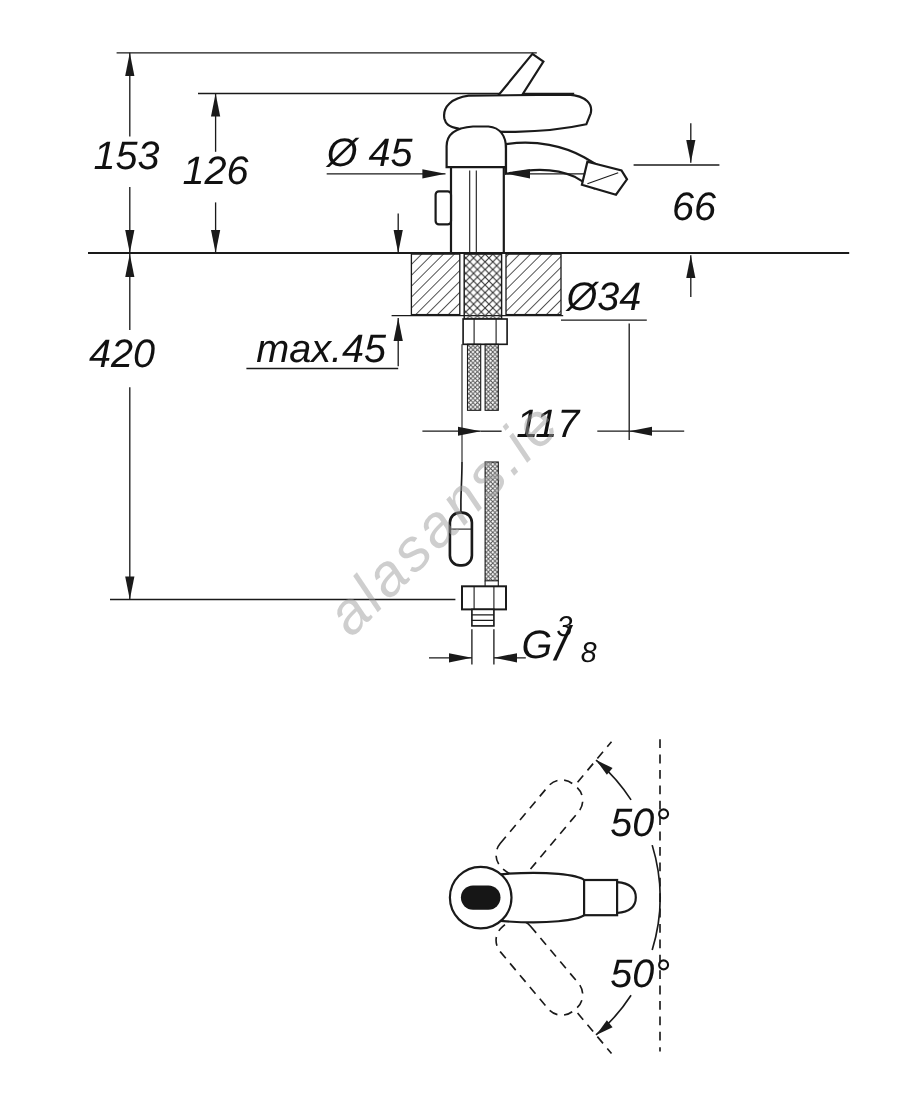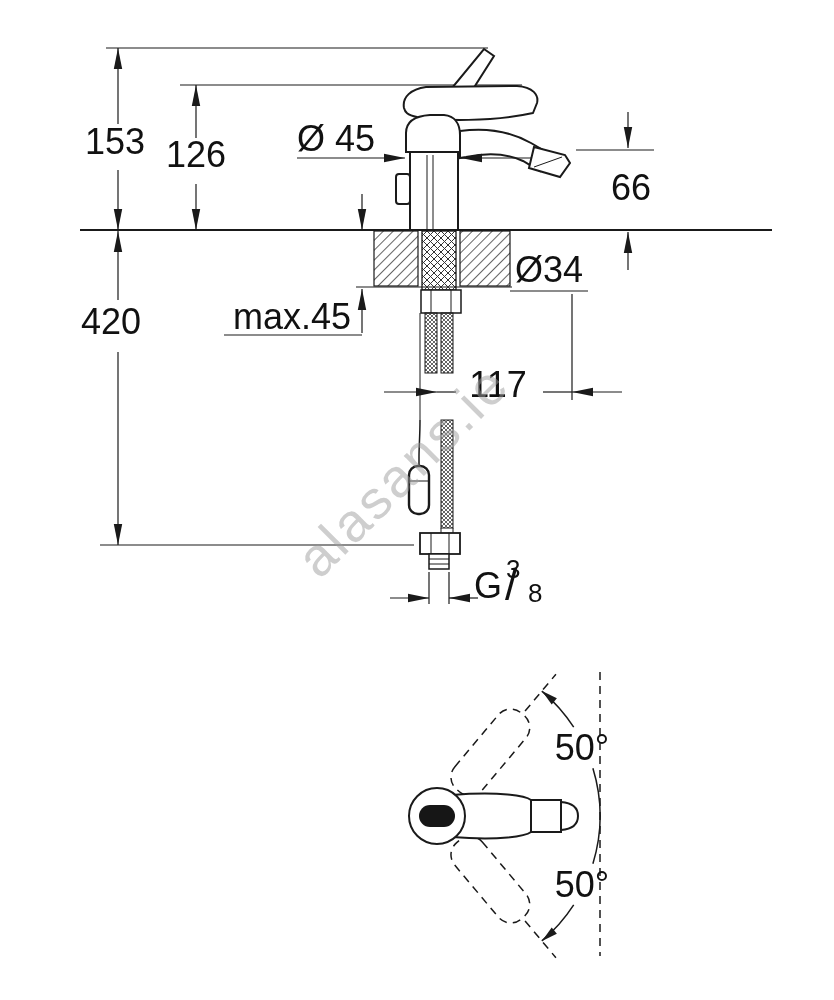--- a/index.html
+++ b/index.html
@@ -3,20 +3,21 @@
 <meta charset="utf-8">
 <style>
   html, body { margin: 0; padding: 0; background: #ffffff; }
   .page {
     position: relative;
     width: 814px;
     height: 1000px;
     background: #ffffff;
     overflow: hidden;
     font-family: "Liberation Sans", sans-serif;
+    font-style: italic;
   }
   svg { position: absolute; top: 0; left: 0; }
   .ln   { stroke: #1a1a1a; stroke-width: 1.2; fill: none; }
   .ln2  { stroke: #1a1a1a; stroke-width: 2;   fill: none; }
   .thin { stroke: #1a1a1a; stroke-width: 1;   fill: none; }
   .med  { stroke: #1a1a1a; stroke-width: 1.5; fill: none; }
   .shape{ stroke: #1a1a1a; stroke-width: 2;   fill: #ffffff; }
   .dash { stroke: #1a1a1a; stroke-width: 1.5; fill: none; stroke-dasharray: 8 6; }
   .dimtxt {
     font-family: "Liberation Sans", sans-serif;

